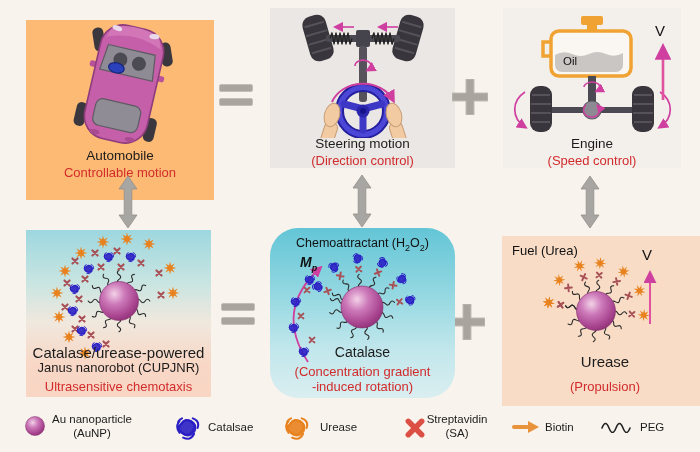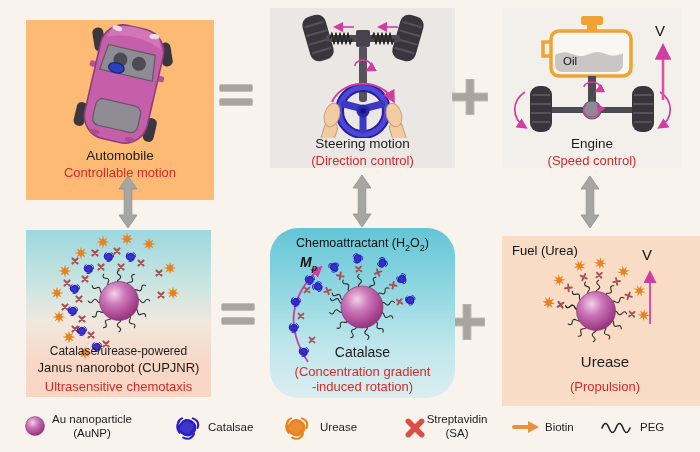--- a/index.html
+++ b/index.html
@@ -275,21 +275,21 @@
           <use href="#scrib" transform="translate(12,-44) scale(0.55)"></use>
             <use href="#scrib" transform="translate(-10,-44) scale(0.55)"></use>
           <use href="#scrib" transform="translate(-30,-32) scale(0.55)"></use>
             <use href="#scrib" transform="translate(-44,-12) scale(0.55)"></use>
           <use href="#scrib" transform="translate(-46,10) scale(0.55)"></use>
             <use href="#scrib" transform="translate(-37,30) scale(0.55)"></use>
           <use href="#scrib" transform="translate(-22,46) scale(0.55)"></use>
         </g>
       </g>
     </svg>
-    <div class="cap" style="top:114px;font-size:12px">Catalase/urease-powered</div>
+    <div class="cap" style="top:114px;font-size:15px">Catalase/urease-powered</div>
     <div class="cap" style="top:130px;font-size:13px">Janus nanorobot (CUPJNR)</div>
     <div class="sub" style="top:149px">Ultrasensitive chemotaxis</div>
   </div>
 
   <div class="panel p-cat">
     <svg class="art" width="185" height="170" viewBox="0 0 185 170">
       <g transform="translate(92,79)">
         <g>
             <g transform="rotate(20) translate(19,0)">
               <use href="#squig"></use>

